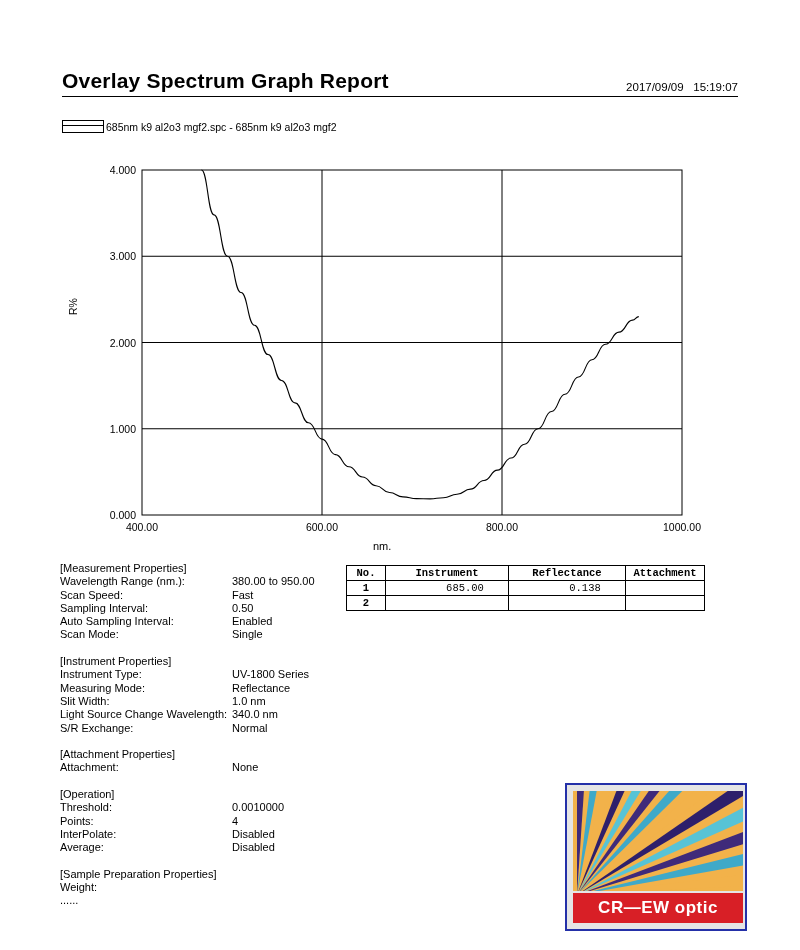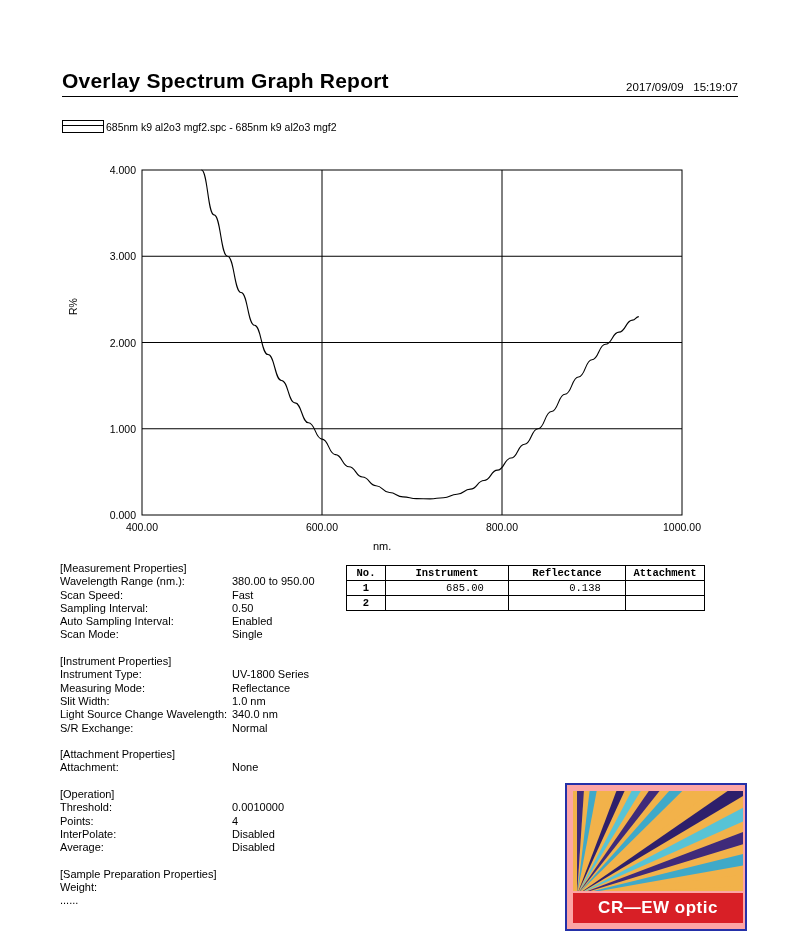--- a/index.html
+++ b/index.html
@@ -133,21 +133,21 @@
   .peak-table td.col-no { font-weight: bold; }
   .peak-table td.col-wl,
   .peak-table td.col-refl { text-align: center; padding-left: 40px; }
 
   
   .logo {
     position: absolute;
     left: 565px; top: 783px;
     width: 182px; height: 148px;
     border: 2px solid #2430a8;
-    background: #fca5a5;
+    background: #e5e5e5;
     box-sizing: border-box;
     overflow: hidden;
   }
   .logo-art {
     position: absolute;
     left: 6px; top: 6px;
     width: 170px; height: 100px;
     overflow: hidden;
   }
   .logo-text-band {

